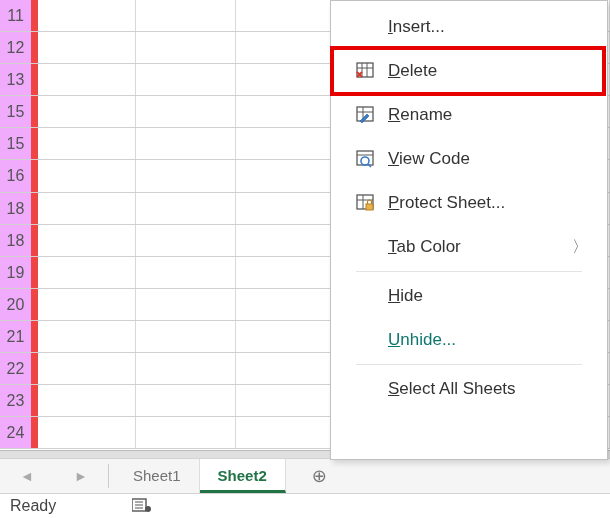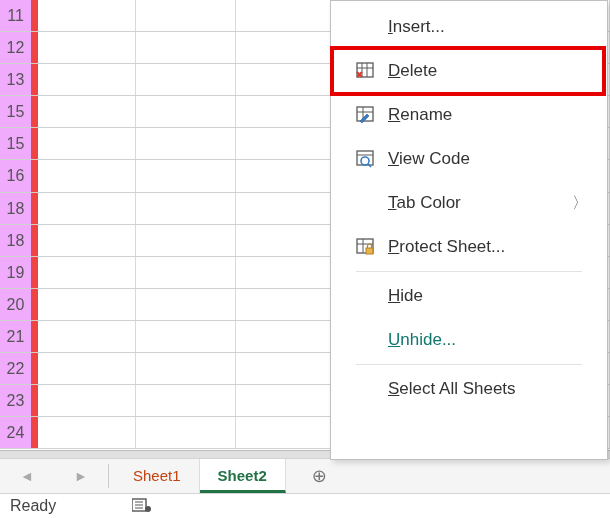--- a/index.html
+++ b/index.html
@@ -73,21 +73,21 @@
   .navdiv {
     width: 1px;
     height: 24px;
     background: #ccc;
     margin-right: 6px;
   }
   .sheettab {
     padding: 0 18px;
     height: 34px;
     line-height: 34px;
-    color: #c2410c;
+    color: #737373;
     background: #f5f5f5;
     border-right: 1px solid #ddd;
     position: relative;
   }
   .sheettab.active {
     background: #fff;
     color: #217346;
     font-weight: 600;
     border-bottom: 3px solid #217346;
   }
@@ -344,38 +344,38 @@
         <rect x="2" y="2" width="16" height="14" fill="none" stroke="#5a5a5a" stroke-width="1.3"></rect>
         <line x1="2" y1="6" x2="18" y2="6" stroke="#5a5a5a"></line>
         <circle cx="10" cy="12" r="4" fill="none" stroke="#3a7cc8" stroke-width="1.6"></circle>
         <line x1="13" y1="15" x2="16" y2="18" stroke="#3a7cc8" stroke-width="1.6"></line>
       </svg>
     </span>
     <span class="lbl"><span class="under">V</span>iew Code</span>
   </div>
 
   <div class="mitem">
-    <span class="icon"></span>
-    <span class="lbl"><span class="under">T</span>ab Color</span>
-    <span class="arrow">〉</span>
-  </div>
-
-  <div class="mitem">
     <span class="icon">
       <svg width="22" height="20" viewBox="0 0 22 20">
         <rect x="2" y="2" width="16" height="14" fill="none" stroke="#5a5a5a" stroke-width="1.3"></rect>
         <line x1="2" y1="7" x2="18" y2="7" stroke="#5a5a5a"></line>
         <line x1="8" y1="2" x2="8" y2="16" stroke="#5a5a5a"></line>
         <rect x="11" y="11" width="7" height="6" fill="#e9b24a" stroke="#b58225"></rect>
         <path d="M12.5 11 v-2 a2 2 0 0 1 4 0 v2" fill="none" stroke="#b58225" stroke-width="1.2"></path>
       </svg>
     </span>
     <span class="lbl"><span class="under">P</span>rotect Sheet...</span>
   </div>
 
+  <div class="mitem">
+    <span class="icon"></span>
+    <span class="lbl"><span class="under">T</span>ab Color</span>
+    <span class="arrow">〉</span>
+  </div>
+
   <div class="msep"></div>
 
   <div class="mitem">
     <span class="icon"></span>
     <span class="lbl"><span class="under">H</span>ide</span>
   </div>
 
   <div class="mitem disabled">
     <span class="icon"></span>
     <span class="lbl"><span class="under">U</span>nhide...</span>

